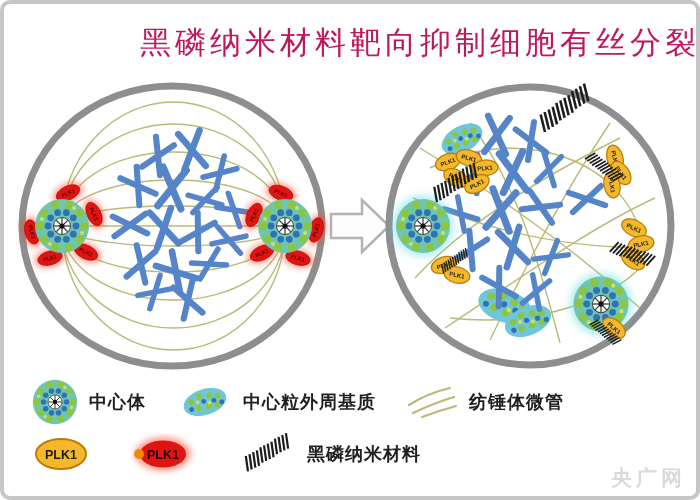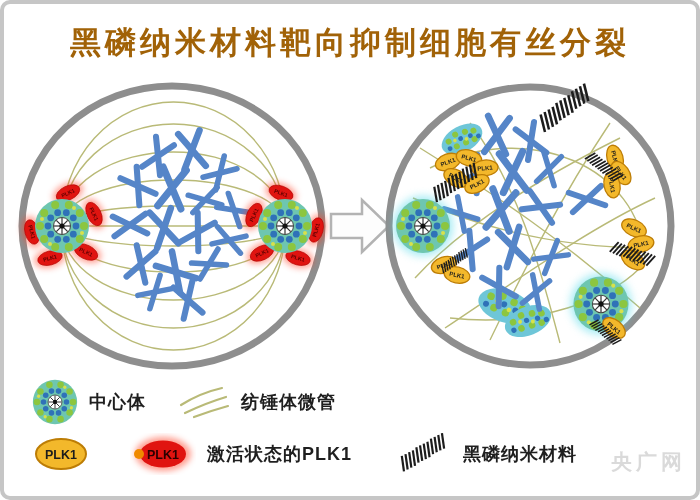--- a/index.html
+++ b/index.html
@@ -6,23 +6,23 @@
   body {
     width:700px; height:500px; position:relative; background:#ffffff;
     font-family:"Liberation Sans","DejaVu Sans",sans-serif; overflow:hidden;
   }
   .frame {
     position:absolute; left:0; top:0; width:700px; height:500px;
     border:4px solid #c6c6c6; border-radius:10px; box-sizing:border-box;
     background:#ffffff;
   }
   .title {
-    position:absolute; top:22px; left:0; width:100%; text-align:center;
+    position:absolute; top:22px; left:0; width:100%; text-align:right;
     font-family:"DejaVu Serif","Liberation Serif",serif;
-    font-size:31px; font-weight:bold; letter-spacing:4px; color:#a16207;
+    font-size:31px; font-weight:normal; letter-spacing:4px; color:#be185d;
   }
   svg.diagram { position:absolute; left:0; top:78px; }
   .blur  { filter:blur(3px); }
   .blur2 { filter:blur(4px); }
   text.plk-red {
     font-family:"Liberation Sans",sans-serif; font-size:5.5px; font-weight:bold;
     fill:#5e0000; text-anchor:middle;
   }
   text.plk-yel {
     font-family:"Liberation Sans",sans-serif; font-size:6px; font-weight:bold;
@@ -32,21 +32,21 @@
   .lrow   { display:flex; align-items:center; height:52px; }
   .litem  { display:flex; align-items:center;justify-content:center; }
   .llabel {
     font-size:18px; font-weight:bold; color:#1f1f1f;
     margin-left:11px; letter-spacing:1px; white-space:nowrap;
   }
   .lg-plk-txt {
     font-family:"Liberation Sans",sans-serif; font-weight:bold; text-anchor:middle;
   }
   .watermark {
-    position:absolute; right:14px; bottom:24px;
+    position:absolute; right:14px; bottom:8px;
     font-size:21px; font-weight:bold; letter-spacing:4px;
     color:#d4d4d4; opacity:0.85;
   }
 </style>
 </head>
 <body>
 
 <div class="frame"></div>
 
 <div class="title">黑磷纳米材料靶向抑制细胞有丝分裂</div>
@@ -359,20 +359,26 @@
 </svg>
 
 <div class="legend">
   <div class="lrow">
     <div class="litem" style="margin-right:32px">
       <svg width="46" height="46" viewBox="-23 -23 46 46">
         <use href="#centro" transform="scale(0.82)"></use>
       </svg>
       <span class="llabel">中心体</span>
     </div>
+    <div class="litem" style="margin-right:30px">
+      <svg width="54" height="40" viewBox="-27 -20 54 40">
+        <use href="#pcm" transform="rotate(-18)"></use>
+      </svg>
+      <span class="llabel">中心粒外周基质</span>
+    </div>
     <div class="litem" style="margin-right:32px">
       <svg width="52" height="38" viewBox="0 0 52 38">
         <g stroke="#b9ba77" stroke-width="2.2" fill="none" stroke-linecap="round">
           <path d="M3,22 Q22,10 44,5"></path>
           <path d="M7,30 Q28,20 48,14"></path>
           <path d="M16,34 Q32,28 50,23"></path>
         </g>
       </svg>
       <span class="llabel">纺锤体微管</span>
     </div>
@@ -385,21 +391,20 @@
         <text class="lg-plk-txt" y="4.5" font-size="12.5" fill="#1c1c1c">PLK1</text>
       </svg>
     </div>
     <div class="litem" style="margin-right:40px">
       <svg width="66" height="42" viewBox="-33 -21 66 42">
         <ellipse rx="28" ry="17" fill="#ff3b1f" opacity="0.5" class="blur"></ellipse>
         <ellipse rx="23" ry="13.5" fill="#e01410"></ellipse>
         <circle cx="-24" cy="0" r="5" fill="#f08a00"></circle>
         <text class="lg-plk-txt" y="4.5" font-size="12.5" fill="#2a0000">PLK1</text>
       </svg>
-      <span class="llabel">激活状态的PLK1</span>
     </div>
     <div class="litem">
       <svg width="60" height="46" viewBox="0 0 60 46">
         <use href="#bp" transform="translate(8,12) rotate(-8) scale(1.3)"></use>
       </svg>
       <span class="llabel">黑磷纳米材料</span>
     </div>
   </div>
 </div>
 

